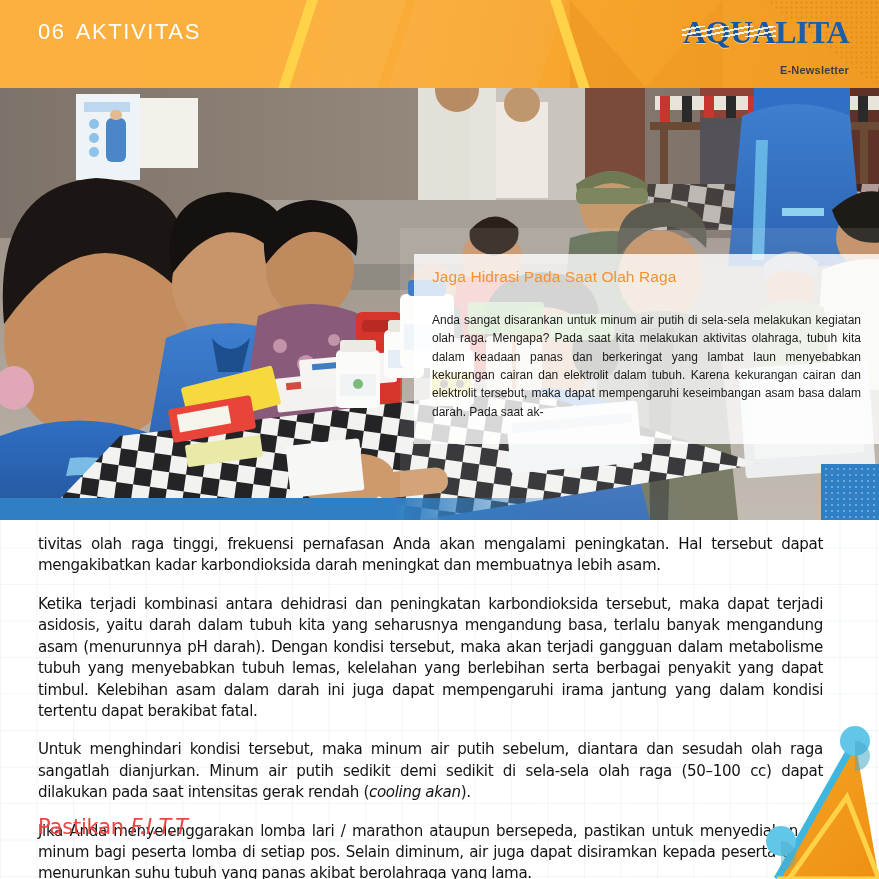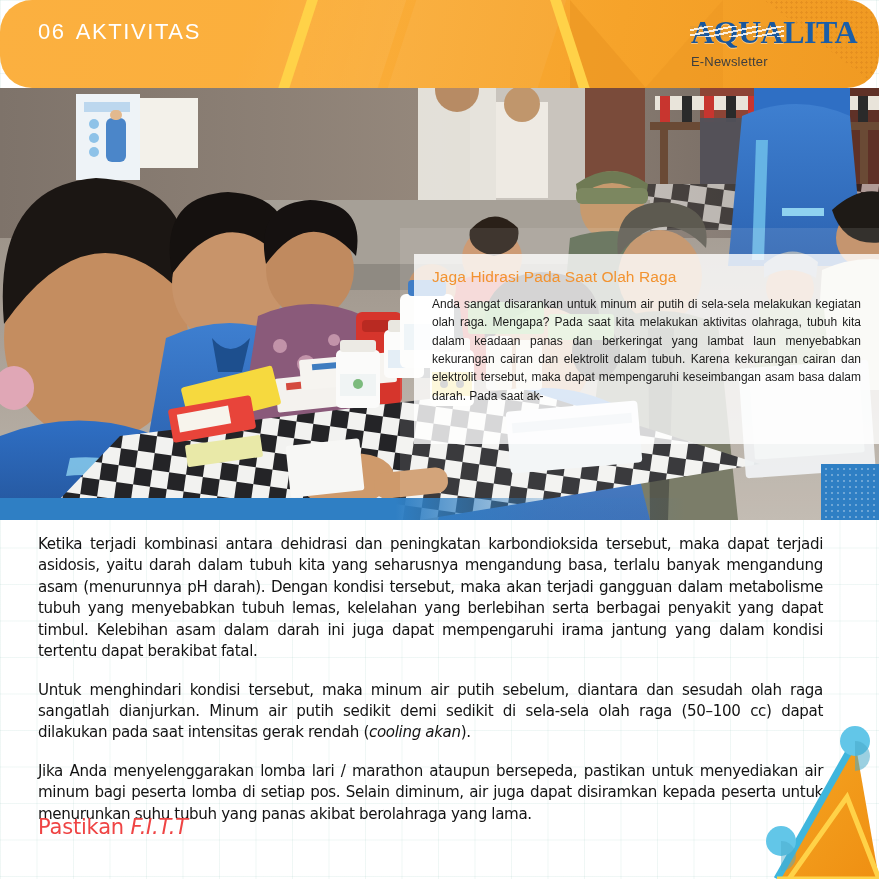--- a/index.html
+++ b/index.html
@@ -38,21 +38,20 @@
 
   
   .header {
     position: absolute;
     left: 0; top: 0;
     width: 879px;
     height: 88px;
     background: linear-gradient(100deg, #fbb040 0%, #fbaf3c 35%, #f6a32a 70%, #f09a22 100%);
     overflow: hidden;
     z-index: 3;
-    border-radius: 32px;
   }
   .hdr-chev {
     position: absolute;
     top: -30px;
     width: 150px;
     height: 160px;
     transform: skewX(-18deg);
   }
   .hdr-chev.a { left: 240px;  background: linear-gradient(90deg, rgba(255,255,255,0.0), rgba(255,255,255,0.06)); }
   .hdr-chev.b { left: 400px;  background: rgba(255,255,255,0.05); }
@@ -102,22 +101,22 @@
     font-weight: 400;
     letter-spacing: 1.6px;
     white-space: nowrap;
     z-index: 5;
   }
   .hdr-title .num { margin-right: 10px; }
 
   
   .logo-wrap {
     position: absolute;
-    right: 22px; top: 16px;
-    text-align: left;
+    right: 30px; top: 16px;
+    text-align: right;
     z-index: 6;
   }
   .logo-main {
     font-family: "Liberation Serif", serif;
     font-size: 32px;
     font-weight: bold;
     line-height: 1;
     letter-spacing: -0.5px;
     color: #1a5ea8;
     position: relative;
@@ -140,25 +139,25 @@
         -12deg,
         rgba(255,255,255,0.85) 0px,
         rgba(255,255,255,0.85) 2px,
         rgba(23,85,155,0.05) 2px,
         rgba(23,85,155,0.05) 5px);
     mix-blend-mode: screen;
     pointer-events: none;
   }
   .logo-lita { color: #1a5ea8; }
   .logo-sub {
-    font-size: 13px;
+    font-size: 11px;
     color: #3e3e3e;
     letter-spacing: 0.2px;
-    margin-top: 6px;
-    font-weight: 400;
+    margin-top: 16px;
+    font-weight: 700;
     white-space: nowrap;
   }
 
   
   .photo {
     position: absolute;
     left: 0; top: 88px;
     width: 879px;
     height: 432px;
     overflow: hidden;
@@ -197,21 +196,21 @@
     width: 465px;
     height: 190px;
     background: rgba(255,255,255,0.80);
     padding: 14px 18px 10px 18px;
     z-index: 6;
   }
   .overlay-title {
     color: #f29330;
     font-size: 15.5px;
     font-weight: 400;
-    margin-bottom: 9px;
+    margin-bottom: 25px;
     letter-spacing: .1px;
   }
   .overlay-body {
     color: #1b1b1b;
     font-size: 12px;
     line-height: 1.53;
     text-align: justify;
     font-weight: 500;
   }
 
@@ -505,20 +504,21 @@
     <div class="photo-bluebar"></div>
     <div class="photo-bluebox"></div>
   </div>
 
   <div class="overlay">
     <div class="overlay-title">Jaga Hidrasi Pada Saat Olah Raga</div>
     <div class="overlay-body">Anda sangat disarankan untuk minum air putih di sela-sela melakukan kegiatan olah raga.  Mengapa? Pada saat kita melakukan aktivitas olahraga, tubuh kita dalam keadaan panas dan berkeringat yang lambat laun menyebabkan kekurangan cairan dan elektrolit dalam tubuh.  Karena kekurangan cairan dan elektrolit tersebut, maka dapat mempengaruhi keseimbangan asam basa dalam darah. Pada saat ak-</div>
   </div>
 
   <div class="content">
+    <p class="para">tivitas olah raga tinggi, frekuensi pernafasan Anda akan mengalami peningkatan.  Hal tersebut dapat mengakibatkan kadar karbondioksida darah meningkat dan membuatnya lebih asam.</p>
     <p class="para">Ketika terjadi kombinasi antara dehidrasi dan peningkatan karbondioksida tersebut, maka dapat terjadi asidosis, yaitu darah dalam tubuh kita yang seharusnya mengandung basa, terlalu banyak mengandung asam (menurunnya pH darah).  Dengan kondisi tersebut, maka akan terjadi gangguan dalam metabolisme tubuh yang menyebabkan tubuh lemas, kelelahan yang berlebihan serta berbagai penyakit yang dapat timbul.  Kelebihan asam dalam darah ini juga dapat mempengaruhi irama jantung yang dalam kondisi tertentu dapat berakibat fatal.</p>
     <p class="para"><span>Untuk menghindari kondisi tersebut, maka minum air putih sebelum, diantara dan sesudah olah raga sangatlah dianjurkan.  Minum air putih sedikit demi sedikit di sela-sela olah raga (50–100 cc) dapat dilakukan pada saat intensitas gerak rendah (</span><span class="it">cooling akan</span><span>).</span></p>
     <p class="para">Jika Anda menyelenggarakan lomba lari / marathon ataupun bersepeda, pastikan untuk menyediakan  air minum bagi peserta lomba di setiap pos.  Selain diminum, air juga dapat disiramkan kepada peserta untuk menurunkan suhu tubuh yang panas akibat berolahraga yang lama.</p>
   </div>
 
   <div class="subhead"><span>Pastikan </span><span class="it">F.I.T.T</span></div>
 
   <div class="deco">
     <svg width="120" height="160" viewBox="0 0 120 160">
       <defs>

